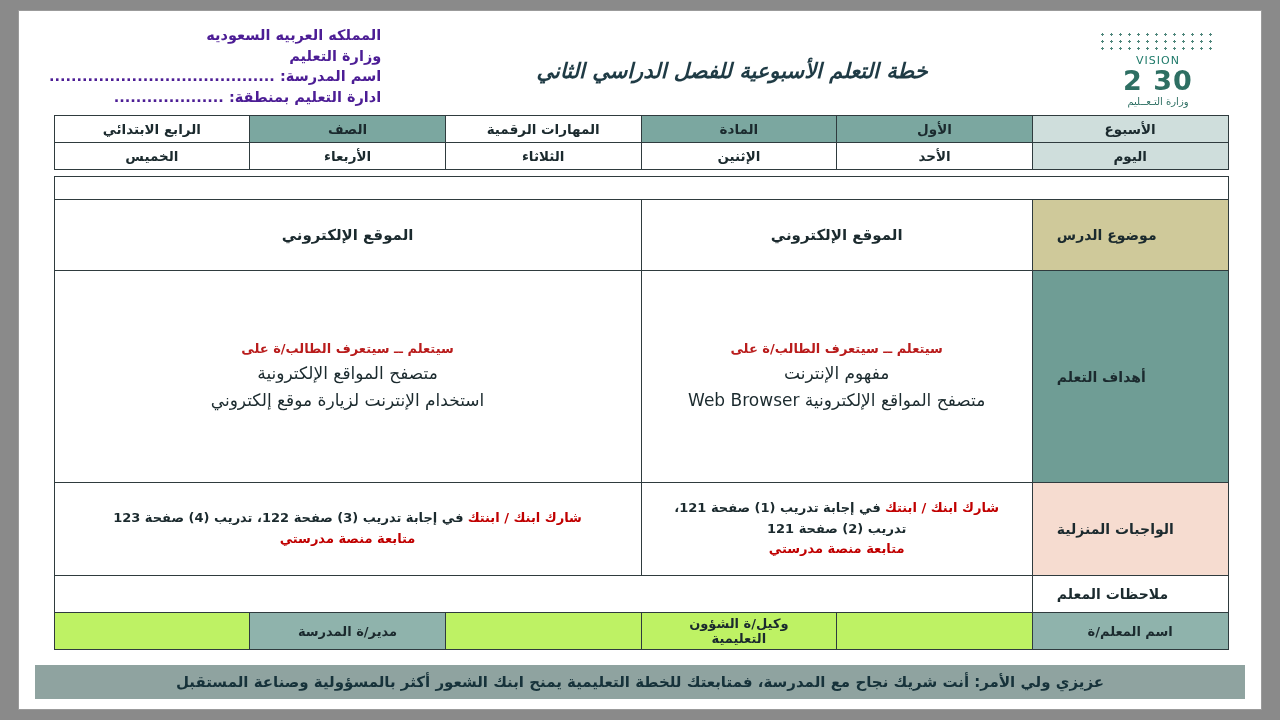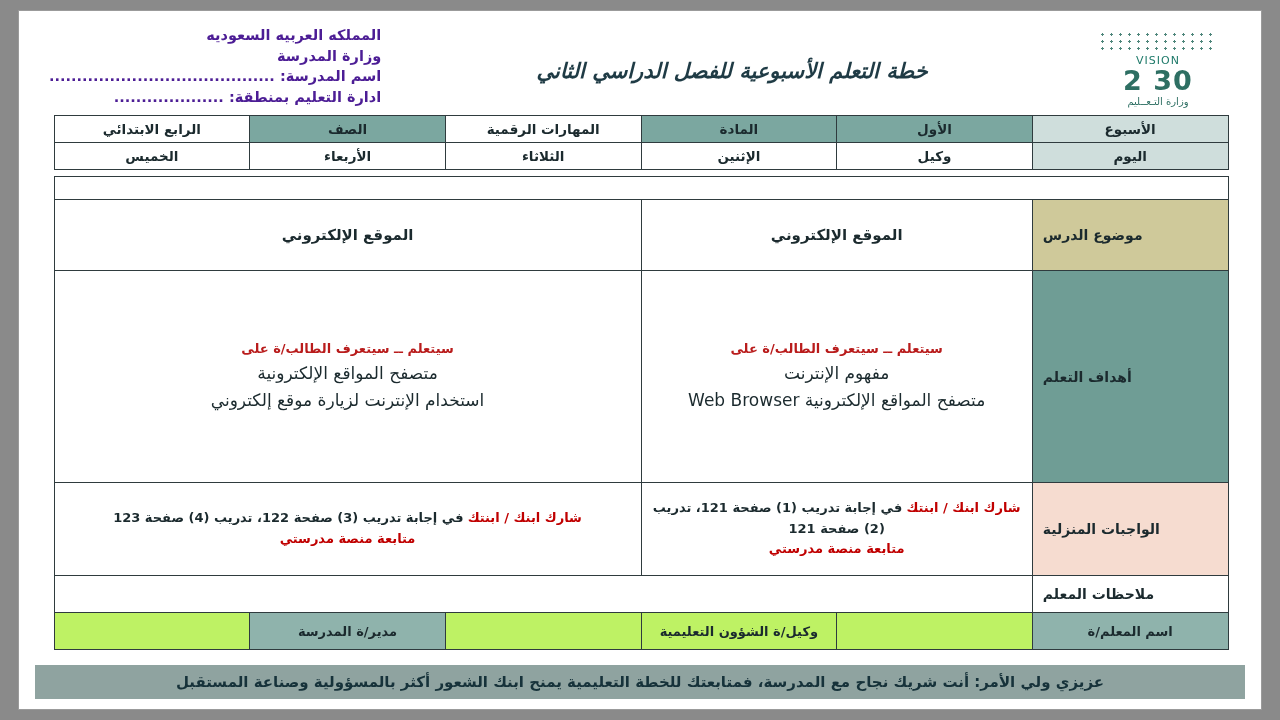--- a/index.html
+++ b/index.html
@@ -97,21 +97,21 @@
 
   
   table {
     border-collapse: collapse;
     width: 100%;
     table-layout: fixed;
     direction: rtl;
   }
   td, th {
     border: 1px solid #2f3b3e;
-    padding: 3px 10px;
+    padding: 3px 24px;
     font-size: 13.5px;
     vertical-align: middle;
   }
   .info-table { margin: 0 auto; width: 1175px; }
   .info-table td {
     height: 20px;
     text-align: center;
     font-weight: bold;
     color: #1b2a2e;
   }
@@ -179,21 +179,21 @@
 </head>
 <body>
 
 <div class="page-frame">
   <div class="doc">
 
     <div class="header">
 
       <div class="ministry-block">
         <div>المملكه العربيه السعوديه</div>
-        <div>وزارة المدرسة</div>
+        <div>وزارة التعليم</div>
         <div>اسم المدرسة: .........................................</div>
         <div>ادارة التعليم بمنطقة: ....................</div>
       </div>
 
       <div class="title-block">
         <div class="main-title">خطة التعلم الأسبوعية للفصل الدراسي الثاني</div>
       </div>
 
       <div class="vision-logo">
         <div class="vision-dots"></div>
@@ -209,21 +209,21 @@
           <tr>
         <td class="lbl-cell">الأسبوع</td>
         <td class="hdr-green">الأول</td>
         <td class="hdr-green">المادة</td>
         <td class="val-cell">المهارات الرقمية</td>
         <td class="hdr-green">الصف</td>
         <td class="val-cell">الرابع الابتدائي</td>
       </tr>
       <tr>
         <td class="lbl-cell">اليوم</td>
-        <td class="val-cell">وكيل</td>
+        <td class="val-cell">الأحد</td>
         <td class="val-cell">الإثنين</td>
         <td class="val-cell">الثلاثاء</td>
         <td class="val-cell">الأربعاء</td>
         <td class="val-cell">الخميس</td>
       </tr>
     </tbody>
       </table>
 
     <table class="main-table">
       <tbody>

